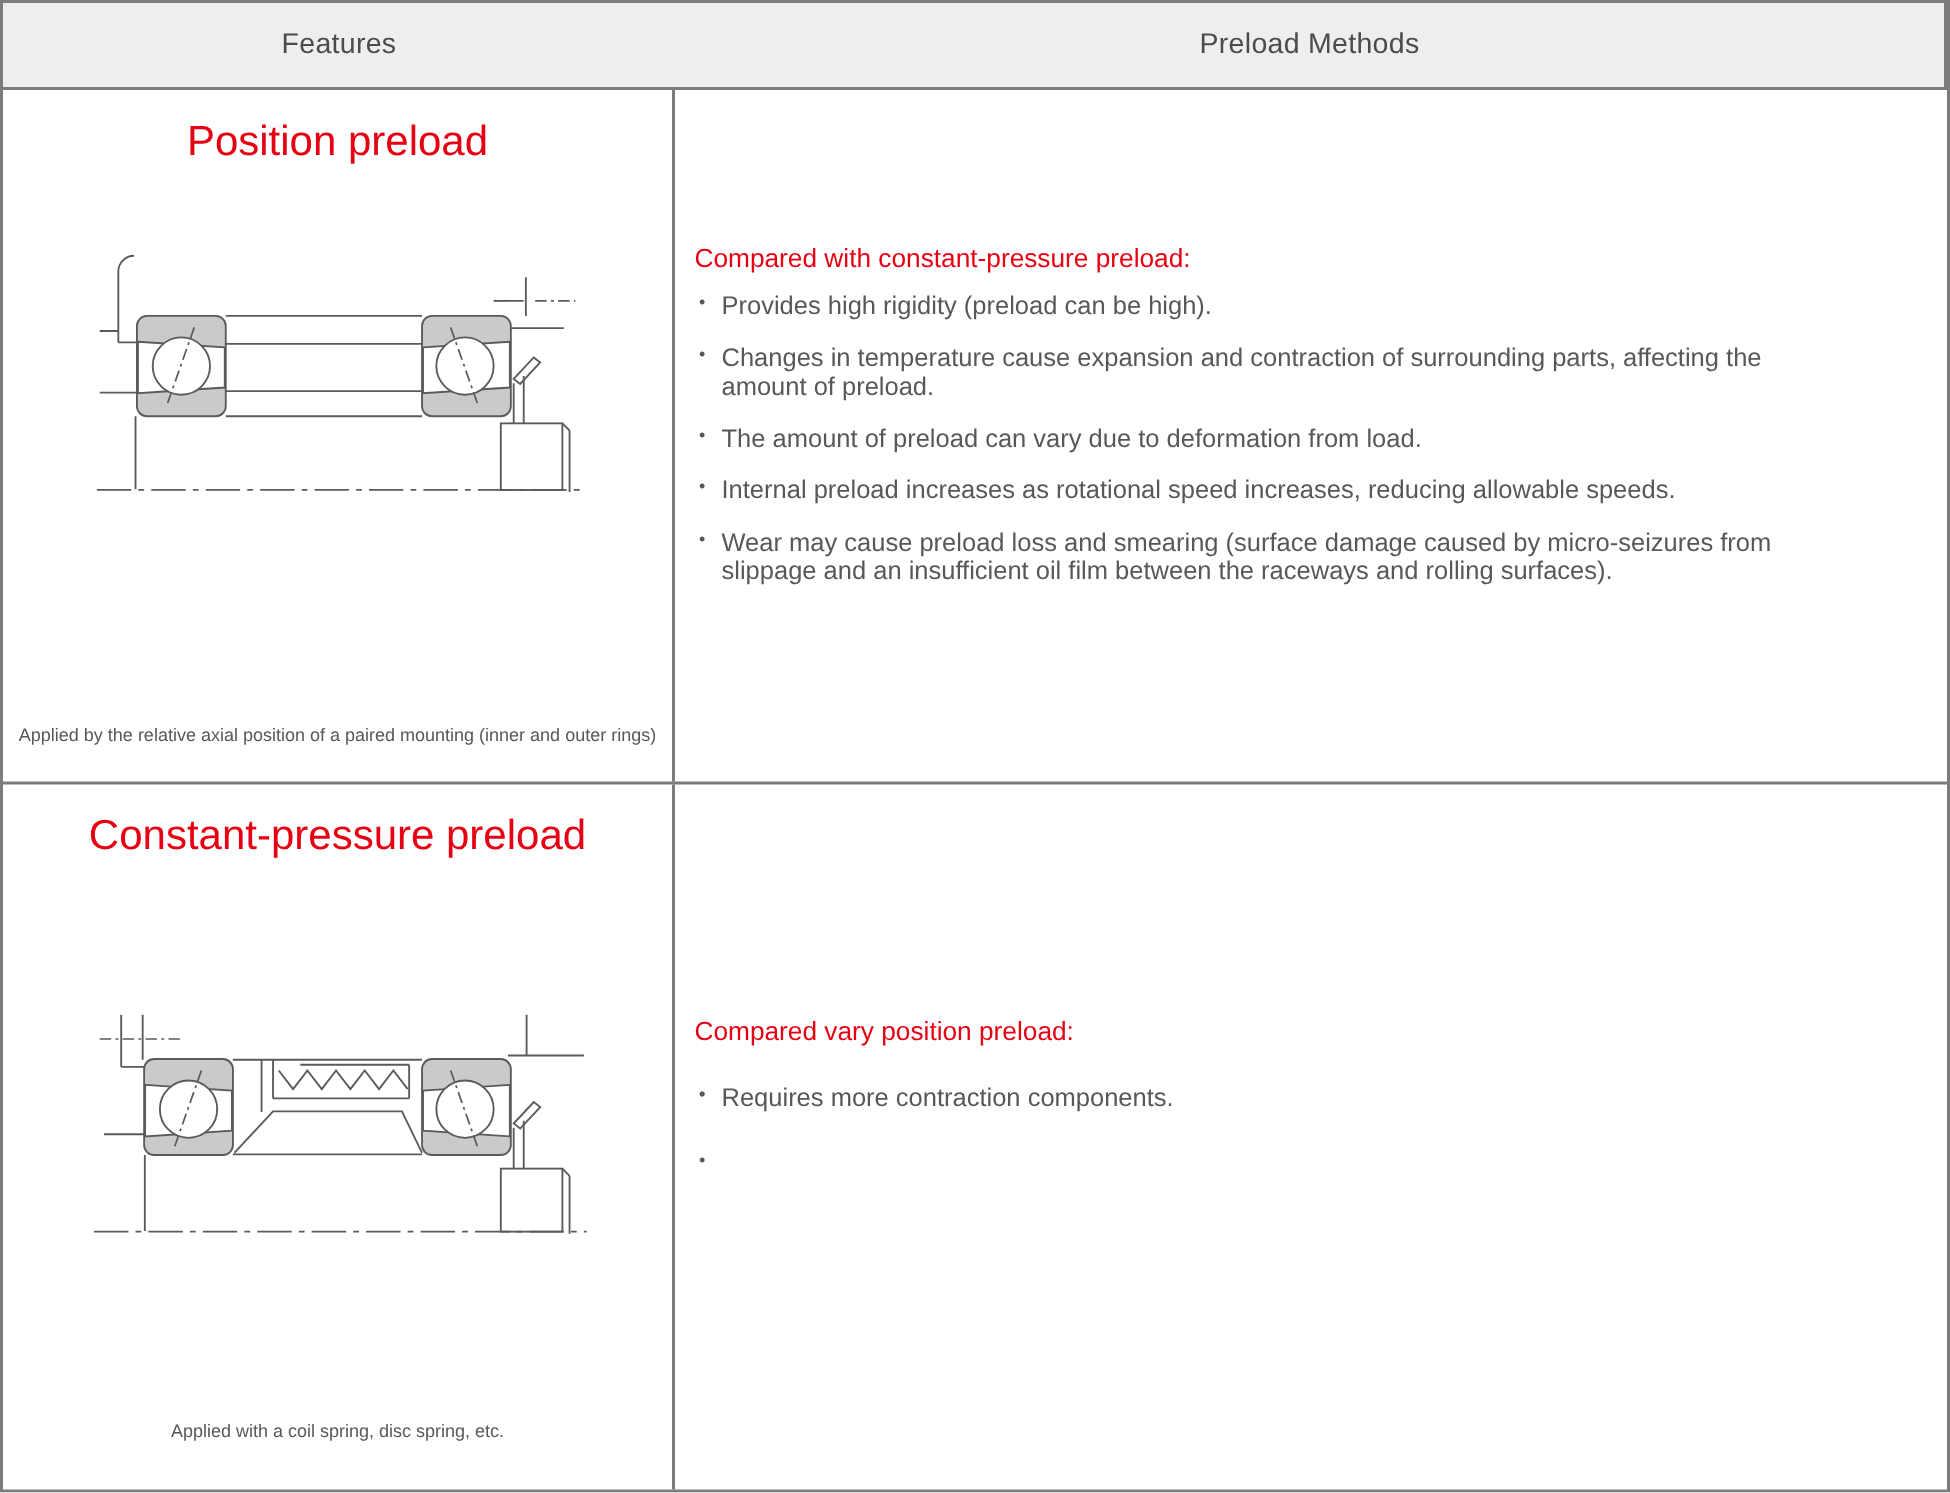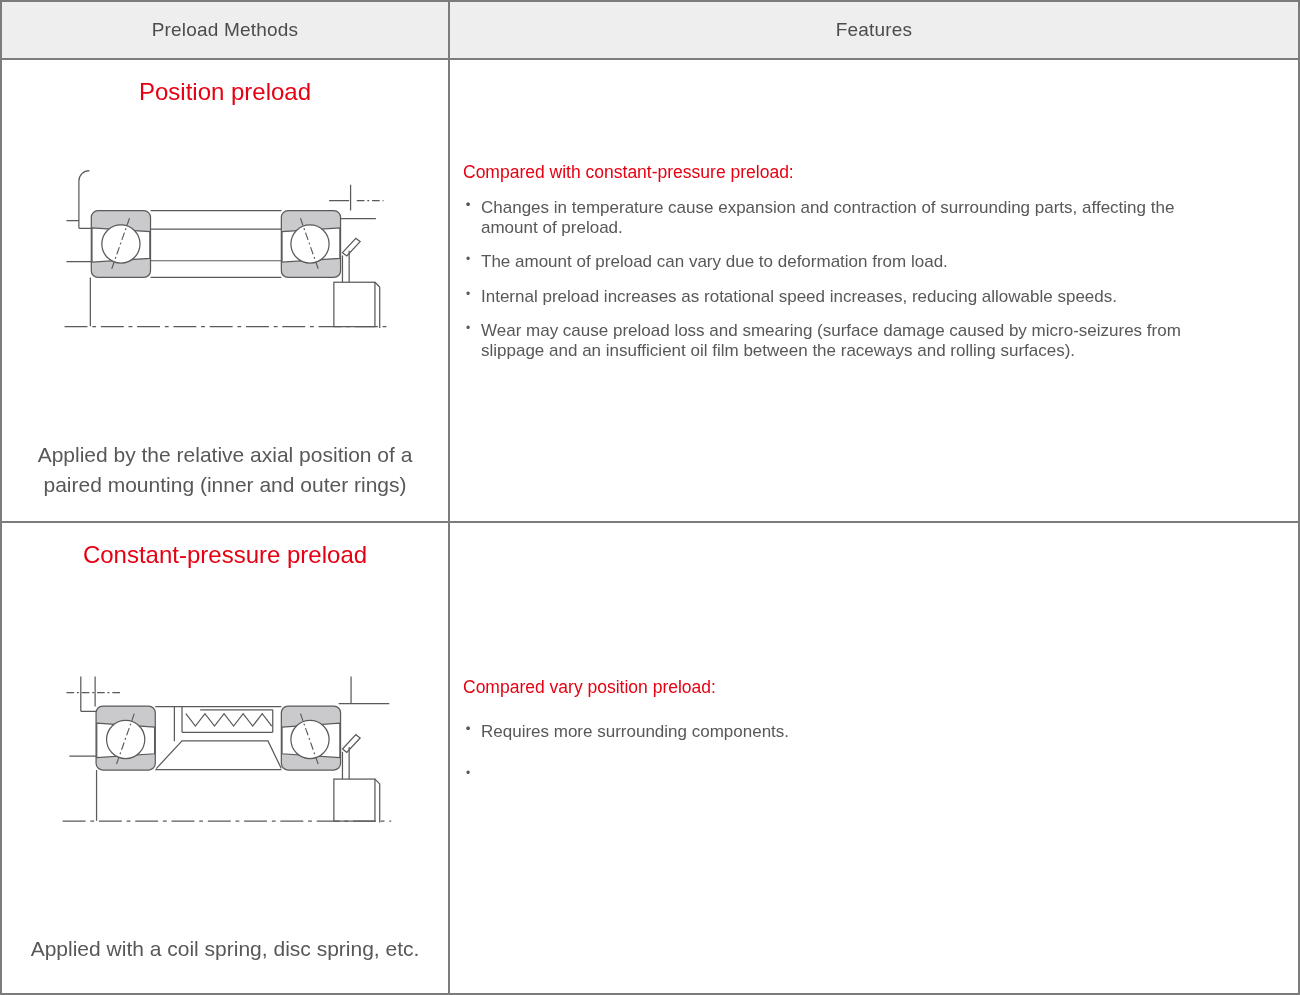--- a/index.html
+++ b/index.html
@@ -10,26 +10,26 @@
     display:grid;grid-template-rows:58px 463px 1fr;
   }
   .row{display:grid;grid-template-columns:448px 1fr;min-height:0;}
   .hdr{background:#eeeeee;border-bottom:2px solid #7c7c7c;}
   .hdr .cell{display:flex;align-items:center;justify-content:center;
     font-size:19px;color:#4c4c4c;letter-spacing:.2px;}
   .c1{border-right:2px solid #7c7c7c;box-sizing:border-box;}
   .midrow{border-bottom:2px solid #7c7c7c;}
   .method-cell{position:relative;}
   .method-title{position:absolute;top:18px;left:0;width:100%;text-align:center;
-    font-size:24px;color:#e60012;}
+    font-size:28px;color:#e60012;}
   .diagram{position:absolute;left:50%;transform:translateX(-47%);}
   .d1{top:100px;}
   .d2{top:120px;}
   .caption{position:absolute;left:50%;transform:translateX(-50%);
-    width:430px;text-align:center;font-size:21px;line-height:1.4;color:#595757;}
+    width:430px;text-align:center;font-size:12px;line-height:1.4;color:#595757;}
   .cap1{bottom:22px;}
   .cap2{bottom:30px;}
   .feature-cell{box-sizing:border-box;padding-left:13px;padding-right:32px;}
   .fc1{padding-top:102px;}
   .fc2{padding-top:154px;}
   .feature-heading{font-size:17.5px;color:#e60012;margin:0 0 11px 0;}
   ul.feat{list-style:none;margin:0;padding:0;}
   ul.feat li{position:relative;padding-left:18px;font-size:17px;line-height:1.15;
     color:#595757;}
   .r1 li{margin-bottom:15px;}
@@ -41,22 +41,22 @@
   svg .fillwhite{fill:#ffffff;stroke:#5a5a5c;stroke-width:1.3;}
   svg .dd{stroke:#5a5a5c;stroke-width:1.2;fill:none;stroke-dasharray:24 5 4 5;}
   svg .dds{stroke:#5a5a5c;stroke-width:1.2;fill:none;stroke-dasharray:8 3 2 3;}
 </style>
 </head>
 <body>
 
 <div class="table">
 
   <div class="row hdr">
+    <div class="cell">Features</div>
     <div class="cell c1">Preload Methods</div>
-    <div class="cell">Features</div>
   </div>
 
   <div class="row midrow">
     <div class="c1 method-cell">
       <div class="method-title">Position preload</div>
 
       <svg class="diagram d1" width="382" height="191" viewBox="0 0 400 200">
 
         <path class="ln" d="M46,11 a11,11 0 0 0 -11,11 L35,71.5"></path>
         <line class="ln" x1="22" y1="63.5" x2="35" y2="63.5"></line>
@@ -94,21 +94,21 @@
 
         <line class="dd" x1="20" y1="174.5" x2="360" y2="174.5"></line>
       </svg>
 
       <div class="caption cap1">Applied by the relative axial position of a paired mounting (inner and outer rings)</div>
     </div>
 
     <div class="feature-cell fc1">
       <div class="feature-heading">Compared with constant-pressure preload:</div>
       <ul class="feat r1">
-        <li><span class="b">•</span></li>
+        <li><span class="b">•</span><span>Provides high rigidity (preload can be high).</span></li>
         <li class="wrap"><span class="b">•</span><span>Changes in temperature cause expansion and contraction of surrounding parts, affecting the amount of preload.</span></li>
         <li><span class="b">•</span><span>The amount of preload can vary due to deformation from load.</span></li>
         <li><span class="b">•</span><span>Internal preload increases as rotational speed increases, reducing allowable speeds.</span></li>
         <li class="wrap"><span class="b">•</span><span>Wear may cause preload loss and smearing (surface damage caused by micro-seizures from slippage and an insufficient oil film between the raceways and rolling surfaces).</span></li>
       </ul>
     </div>
   </div>
 
   <div class="row">
     <div class="c1 method-cell">
@@ -158,19 +158,19 @@
         <line class="dd" x1="18" y1="186.5" x2="362" y2="186.5"></line>
       </svg>
 
       <div class="caption cap2">Applied with a coil spring, disc spring, etc.</div>
     </div>
 
     <div class="feature-cell fc2">
       <div class="feature-heading">Compared vary position preload:</div>
       <ul class="feat r2">
         <li><span class="b">•</span></li>
-        <li><span class="b">•</span><span>Requires more surrounding components.</span></li>
+        <li><span class="b">•</span><span>Requires more contraction components.</span></li>
         <li><span class="b">•</span></li>
       </ul>
     </div>
   </div>
 
 </div>
 
 </body></html>

